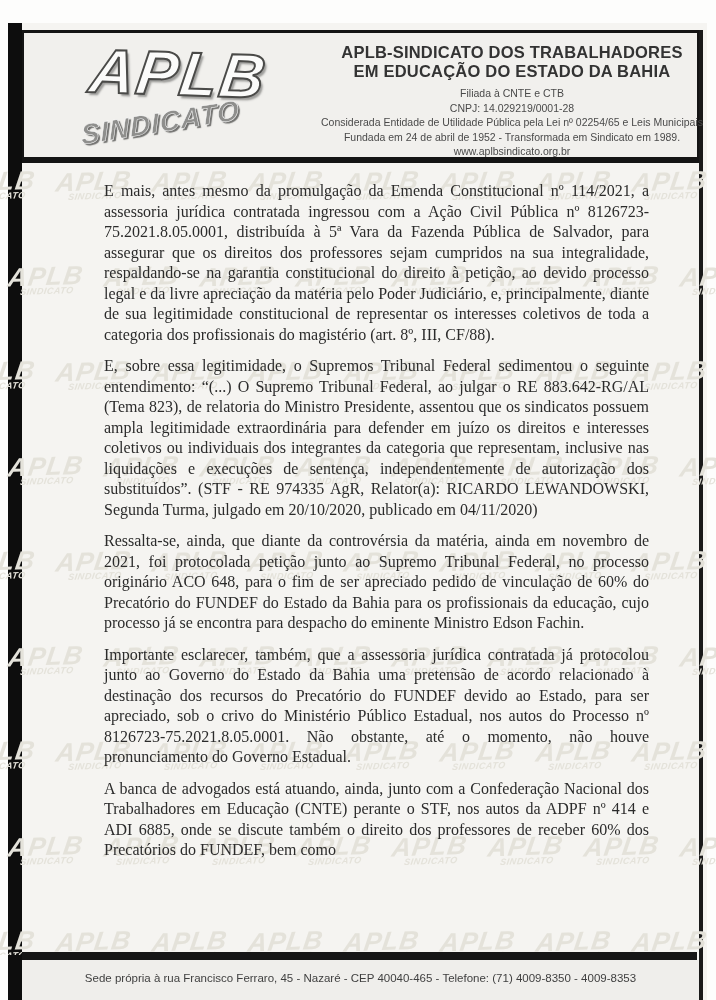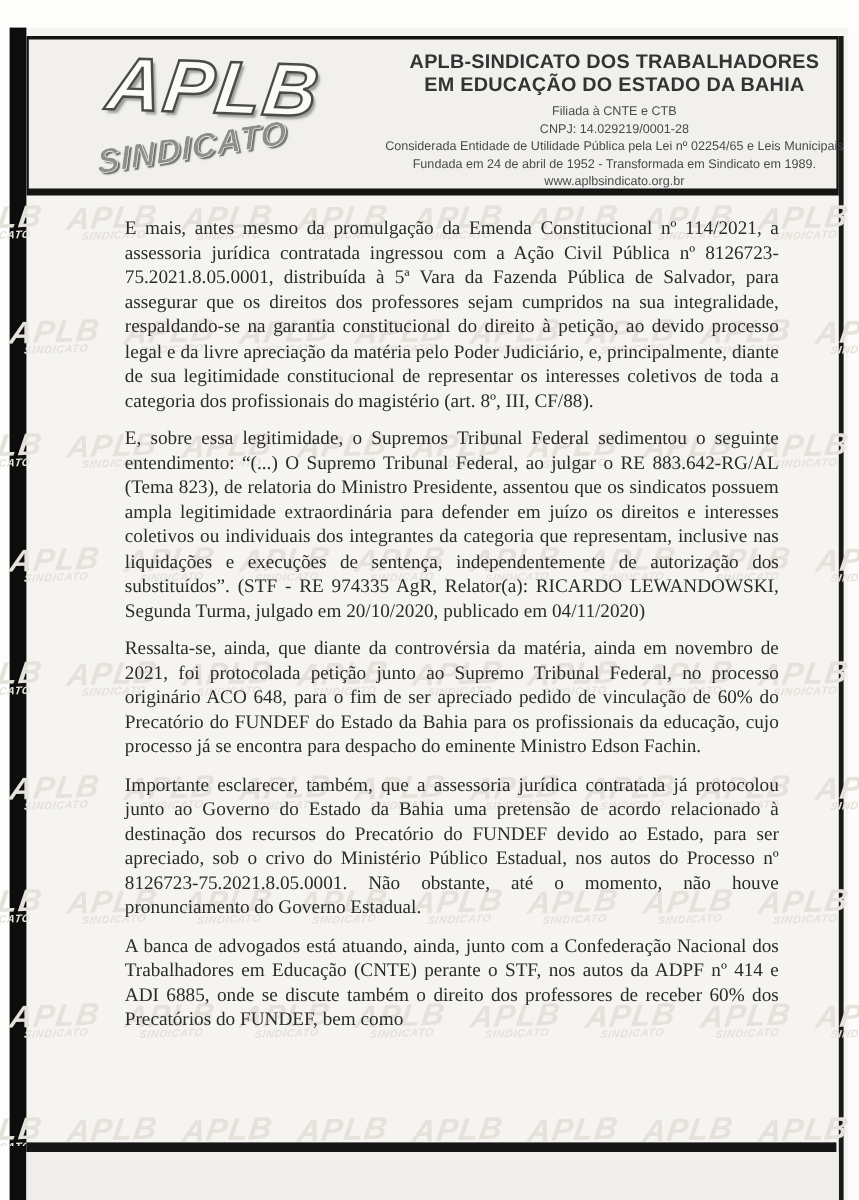--- a/index.html
+++ b/index.html
@@ -363,13 +363,14 @@
   <div class="content">
     <p><span>E mais, antes mesmo da promulgação da Emenda Constitucional nº 114/2021, a assessoria jurídica contratada ingressou com a Ação Civil Pública nº 8126723-75.2021.8.05.0001, distribuída à 5ª Vara da Fazenda Pública de Salvador, para assegurar que os direitos dos professores sejam cumpridos na sua integralidade, respaldando-se na garantia constitucional do direito à petição, ao devido processo legal e da livre apreciação da matéria pelo Poder Judiciário, e, principalmente, diante de sua legitimidade constitucional de representar os interesses coletivos de toda a categoria dos profissionais do magistério (art. 8º, III, CF/88).</span></p>
     <p><span>E, sobre essa legitimidade, o Supremos Tribunal Federal sedimentou o seguinte entendimento: </span><span class="italic">“(...) O Supremo Tribunal Federal, ao julgar o RE 883.642-RG/AL (Tema 823), de relatoria do Ministro Presidente, assentou que os sindicatos possuem ampla legitimidade extraordinária para defender em juízo os direitos e interesses coletivos ou individuais dos integrantes da categoria que representam, inclusive nas liquidações e execuções de sentença, independentemente de autorização dos substituídos”.</span><span> (STF - RE 974335 AgR, Relator(a): RICARDO LEWANDOWSKI, Segunda Turma, julgado em 20/10/2020, publicado em 04/11/2020)</span></p>
     <p><span>Ressalta-se, ainda, que diante da controvérsia da matéria, ainda em novembro de 2021, foi protocolada petição junto ao Supremo Tribunal Federal, no processo originário ACO 648, para o fim de ser apreciado pedido de vinculação de 60% do Precatório do FUNDEF do Estado da Bahia para os profissionais da educação, cujo processo já se encontra para despacho do eminente Ministro Edson Fachin.</span></p>
     <p><span>Importante esclarecer, também, que a assessoria jurídica contratada já protocolou junto ao Governo do Estado da Bahia uma pretensão de acordo relacionado à destinação dos recursos do Precatório do FUNDEF devido ao Estado, para ser apreciado, sob o crivo do Ministério Público Estadual, nos autos do Processo nº 8126723-75.2021.8.05.0001. Não obstante, até o momento, não houve pronunciamento do Governo Estadual.</span></p>
     <p><span>A banca de advogados está atuando, ainda, junto com a Confederação Nacional dos Trabalhadores em Educação (CNTE) perante o STF, nos autos da ADPF nº 414 e ADI 6885, onde se discute também o direito dos professores de receber 60% dos Precatórios do FUNDEF, bem como</span></p>
   </div>
 
   <div class="bottom-bar"></div>
   <div class="footer-area"></div>
+  <div class="footer-text">Sede própria à rua Francisco Ferraro, 45 - Nazaré - CEP 40040-465 - Telefone: (71) 4009-8350 - 4009-8353</div>
 </div>
 
 </body></html>

